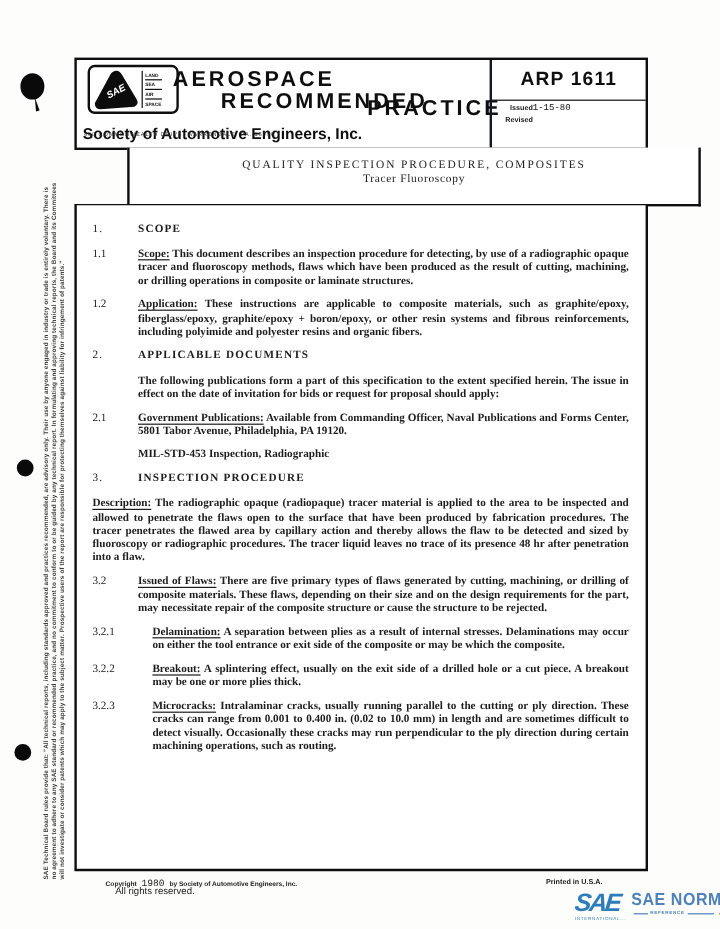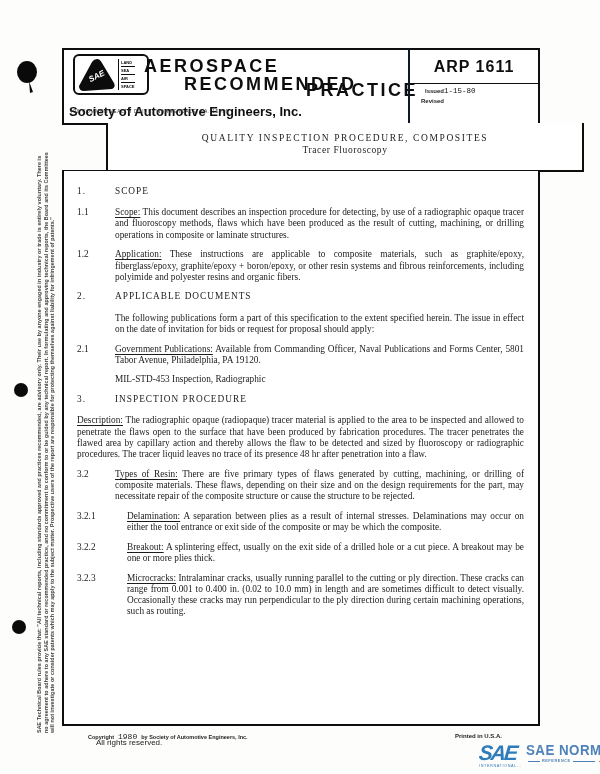--- a/index.html
+++ b/index.html
@@ -86,21 +86,21 @@
   
   .body-box{
     position:absolute;left:62px;top:170px;width:478px;height:556px;
     border:2px solid #0e0e0e;border-top:1.5px solid #0e0e0e;
     box-sizing:border-box;background:#fff;
     padding:13px 10px 0 13px;
   }
   .para{display:flex;margin-bottom:8.5px;font-size:9.3px;line-height:11.2px;}
   .para .num{flex:0 0 38px;}
   .para .num.w{flex:0 0 50px;}
-  .para .txt{flex:1;text-align:justify;padding-right:4px;}
+  .para .txt{flex:1;text-align:justify;padding-right:4px;font-weight:bold;}
   .para .txt u{text-underline-offset:1.5px;}
   .h-row{letter-spacing:1px;margin-top:2px;margin-bottom:10px;}
   
   .copyright{position:absolute;left:88px;top:730px;line-height:7px;white-space:nowrap;}
   .c-sans{font-family:"Liberation Sans", sans-serif;font-weight:bold;font-size:5.5px;color:#222;}
   .c-mono{font-family:Liberation Mono, monospace;font-size:8px;color:#222;}
   .rights{position:absolute;left:96px;top:738px;font-family:Liberation Sans, sans-serif;font-size:8px;color:#222;}
   .printed{
     position:absolute;left:455px;top:733px;
     font-family:"Liberation Sans", sans-serif;font-weight:bold;font-size:6px;color:#222;
@@ -225,21 +225,21 @@
       <span class="num">3.</span>
       <span class="txt"><u></u><span>INSPECTION PROCEDURE</span></span>
     </div>
 
     <div class="para">
       <span class="txt"><u>Description:</u><span> The radiographic opaque (radiopaque) tracer material is applied to the area to be inspected and allowed to penetrate the flaws open to the surface that have been produced by fabrication procedures.  The tracer penetrates the flawed area by capillary action and thereby allows the flaw to be detected and sized by fluoroscopy or radiographic procedures.  The tracer liquid leaves no trace of its presence 48 hr after penetration into a flaw.</span></span>
     </div>
 
     <div class="para">
       <span class="num">3.2</span>
-      <span class="txt"><u>Types of Resin:</u><span> There are five primary types of flaws generated by cutting, machining, or drilling of composite materials.  These flaws, depending on their size and on the design requirements for the part, may necessitate repair of the composite structure or cause the structure to be rejected.</span></span>
+      <span class="txt"><u>Issued of Flaws:</u><span> There are five primary types of flaws generated by cutting, machining, or drilling of composite materials.  These flaws, depending on their size and on the design requirements for the part, may necessitate repair of the composite structure or cause the structure to be rejected.</span></span>
     </div>
 
     <div class="para">
       <span class="num w">3.2.1</span>
       <span class="txt"><u>Delamination:</u><span> A separation between plies as a result of internal stresses.  Delaminations may occur on either the tool entrance or exit side of the composite or may be which the composite.</span></span>
     </div>
 
     <div class="para">
       <span class="num w">3.2.2</span>
       <span class="txt"><u>Breakout:</u><span> A splintering effect, usually on the exit side of a drilled hole or a cut piece.  A breakout may be one or more plies thick.</span></span>

